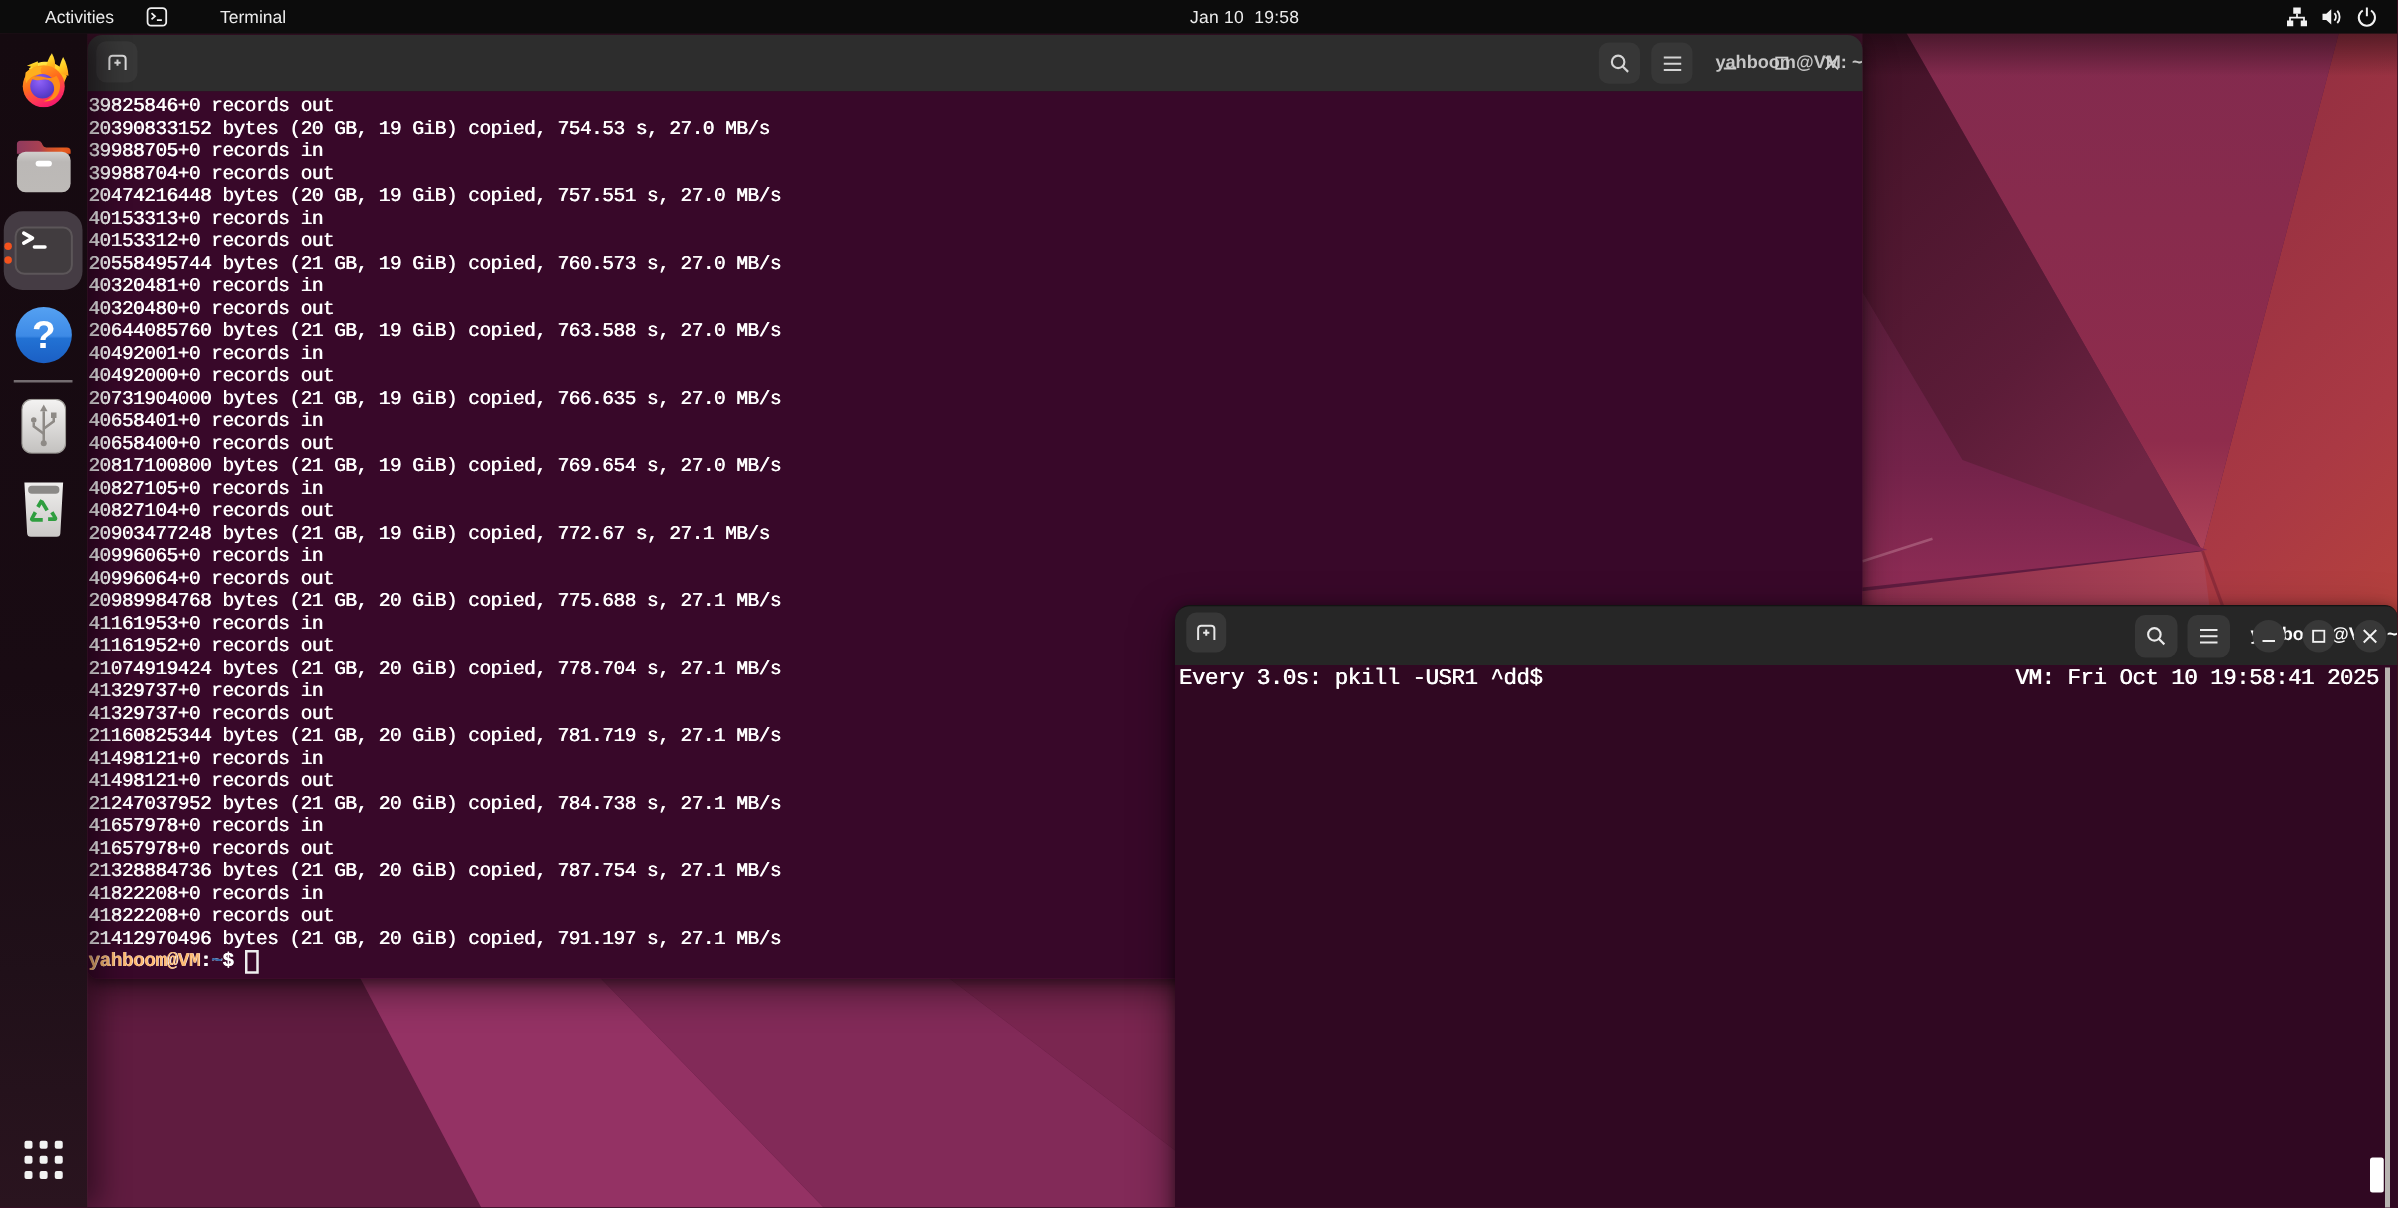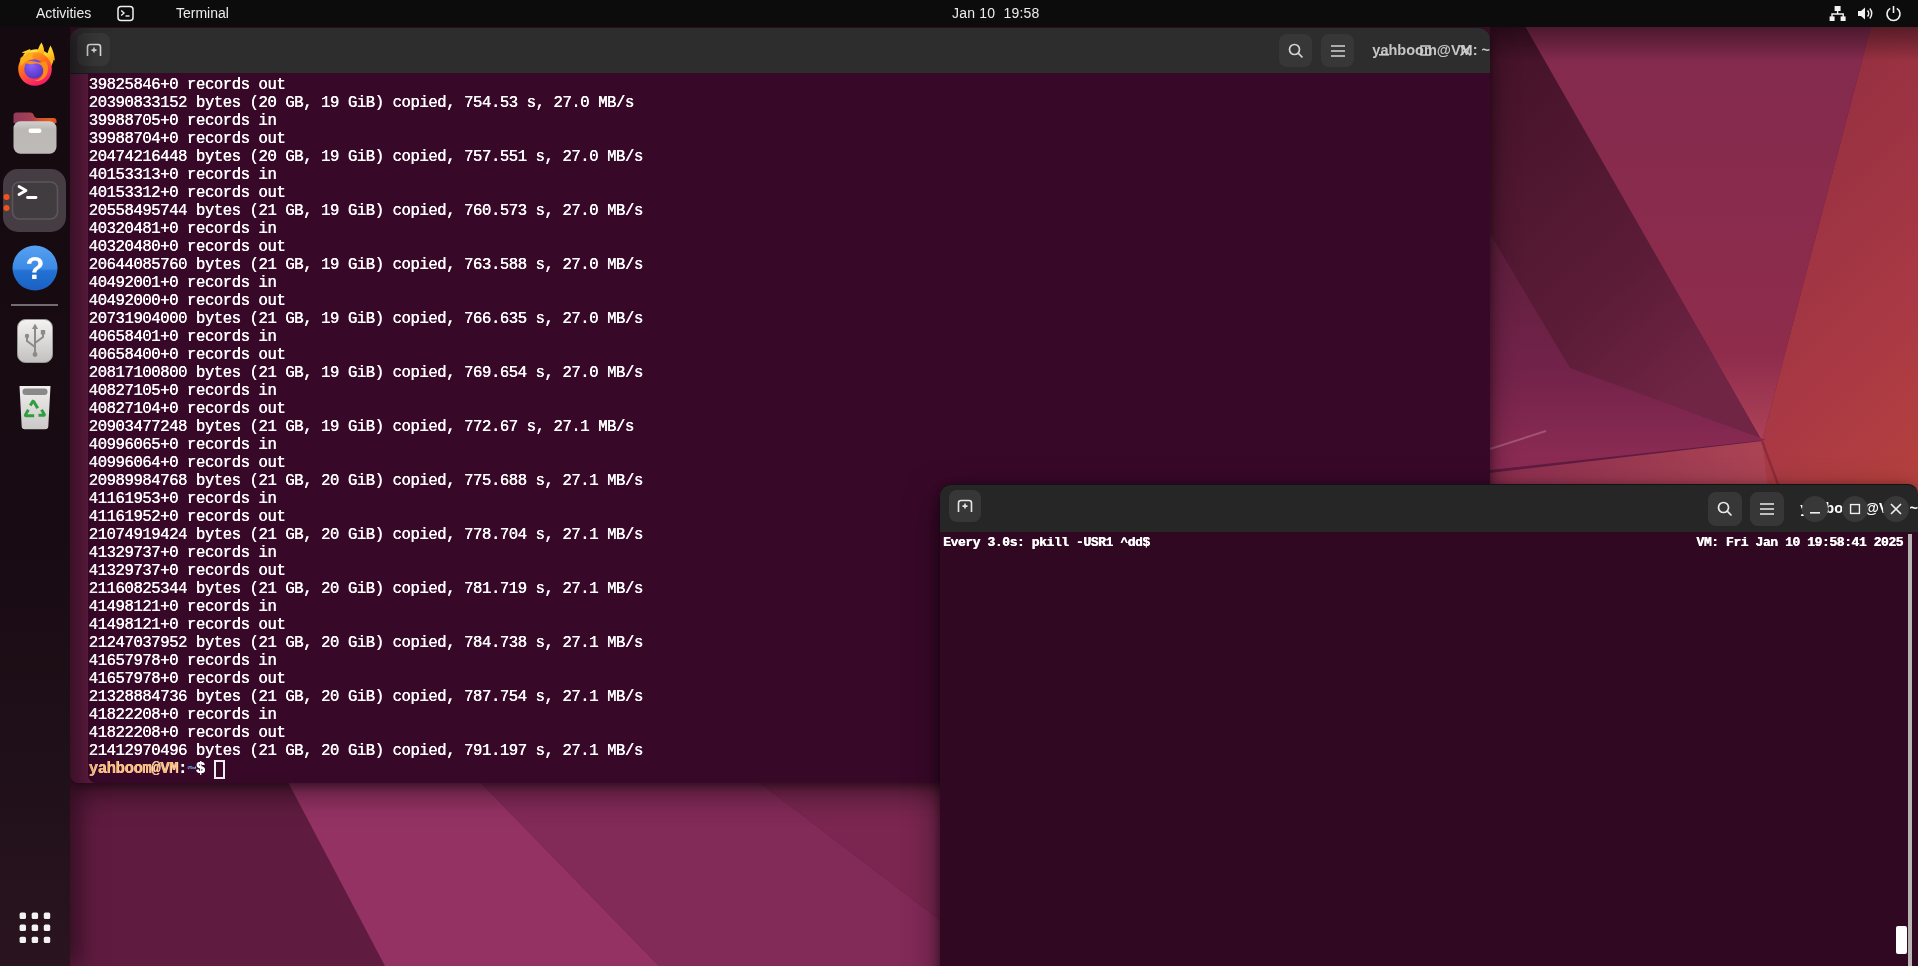--- a/index.html
+++ b/index.html
@@ -13,21 +13,21 @@
   #w1{left:70px;top:28px;width:1420px;height:755px;border-radius:12px 12px 8px 8px;}
   #w2{left:940px;top:484px;width:978px;height:500px;border-radius:12px 12px 0 0;box-shadow:0 3px 10px rgba(0,0,0,.48),0 14px 34px rgba(0,0,0,.5);}
   .hdr{position:absolute;left:0;top:0;right:0;height:45px;}
   #w2 .hdr{height:47px;}
   #w1 .hdr{background:#2d2d2d;border-radius:12px 12px 0 0;border-bottom:1px solid #1c1c1c;}
   #w2 .hdr{background:#262626;border-radius:12px 10px 0 0;border-bottom:1px solid #181818;border-top:1px solid #131313;}
   .title{position:absolute;top:0;height:44px;line-height:45px;width:100%;text-align:right;
          font-weight:bold;font-size:14.5px;}
   #w1 .title{color:#c6c6c6;}
   #w2 .title{color:#fdfdfd;}
-  .body1{position:absolute;left:0;top:45px;right:0;bottom:0;background:#380829;border-radius:0 0 8px 8px;margin-left:18px;}
+  .body1{position:absolute;left:0;top:45px;right:0;bottom:0;background:#380829;border-radius:0 0 8px 8px;}
   .body2{position:absolute;left:0;top:48px;right:0;bottom:0;background:#300822;}
   pre.term{margin:0;padding:2.5px 0 0 0.5px;font-size:15.6px;letter-spacing:-0.42px;line-height:18px;color:#ffffff;text-shadow:0.45px 0 0 #fff;
            font-family:"Liberation Mono",monospace;}
   .btn{position:absolute;border-radius:8px;}
   .sq1{background:#373737;width:33px;height:33px;}
   .sq2{background:#373737;width:34px;height:34px;}
   .circ{background:#383838;width:26px;height:26px;border-radius:50%;}
   .btn svg{position:absolute;left:50%;top:50%;transform:translate(-50%,-50%);}
   .glyph{position:absolute;}
 
@@ -168,23 +168,23 @@
     </svg>
   <svg class="glyph" style="left:1389px;top:16px;" width="13" height="13" viewBox="0 0 13 13">
       <path d="M1.5 1.5 L11.5 11.5 M11.5 1.5 L1.5 11.5" stroke="#cecece" stroke-width="1.6"></path>
     </svg>
 </div>
 
 <div class="win" id="w2">
   <div class="hdr"></div>
   <div class="title" style="width:978px;height:47px;line-height:48px;">yahboom@VM: ~</div>
   <div class="body2">
-    <div class="mono" style="position:absolute;left:3px;top:1.5px;width:960px;height:18px;line-height:18px;font-size:13px;letter-spacing:-0.42px;color:#fff;text-shadow:0.45px 0 0 #fff;font-weight:bold;">
+    <div class="mono" style="position:absolute;left:3px;top:1.5px;width:960px;height:18px;line-height:18px;font-size:18px;letter-spacing:-0.42px;color:#fff;text-shadow:0.45px 0 0 #fff;">
       <span style="float:left">Every 3.0s: pkill -USR1 ^dd$</span>
-      <span style="float:right">VM: Fri Jan 10 19:58:41 2025</span>
+      <span style="float:right">VM: Fri Oct 10 19:58:41 2025</span>
     </div>
     <div style="position:absolute;left:968px;top:2px;width:4px;height:440px;background:#b7b3b0;"></div>
     <div style="position:absolute;left:956px;top:394px;width:11px;height:28px;background:#ffffff;border-radius:2px;"></div>
   </div>
 
   <div class="btn sq1" style="left:9px;top:6px;width:32px;height:32px;">
       <svg width="20" height="16" viewBox="0 0 20 16">
     <path d="M3.5 14 V5 a2.5 2.5 0 0 1 2.5 -2.5 h8 a2.5 2.5 0 0 1 2.5 2.5 V14" fill="none" stroke="#e6e6e6" stroke-width="1.6"></path>
     <path d="M10 5.6 v5 M7.5 8.1 h5" stroke="#e6e6e6" stroke-width="1.6"></path>
       </svg>

